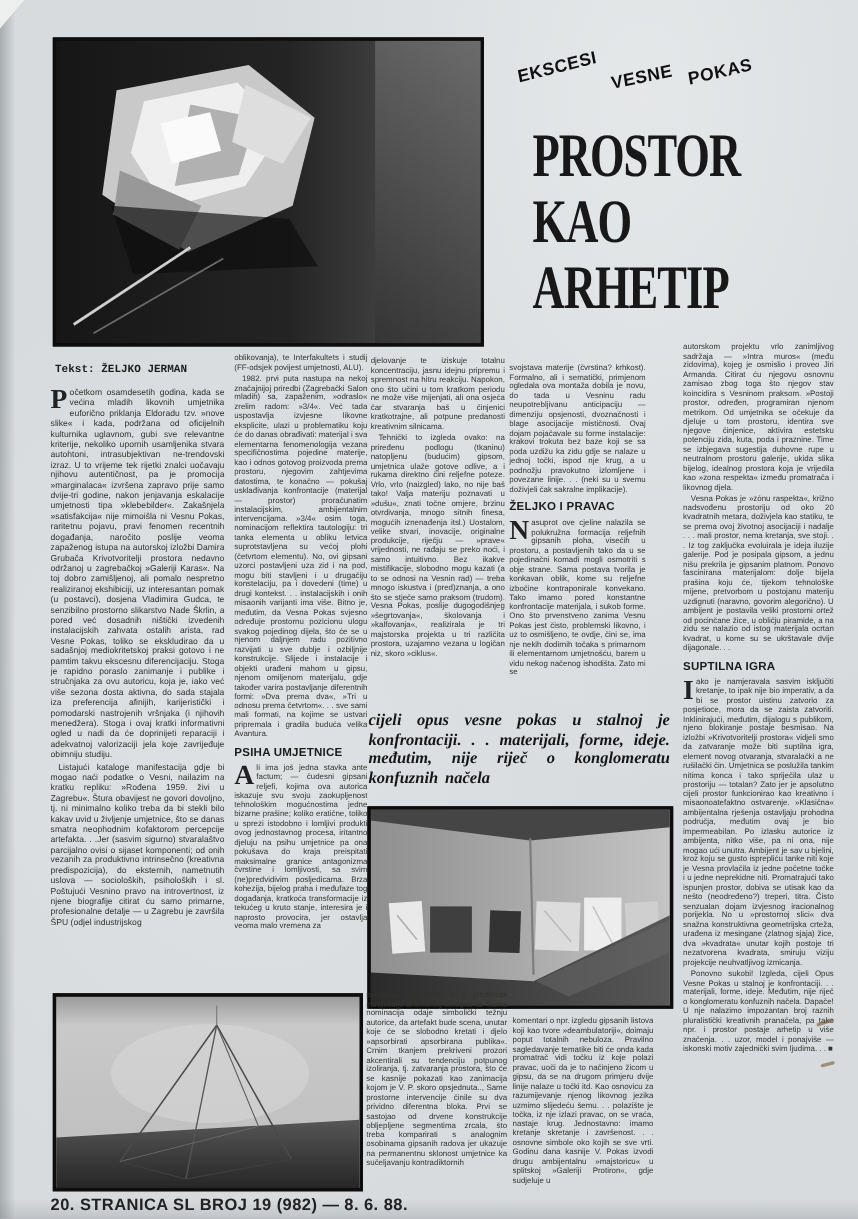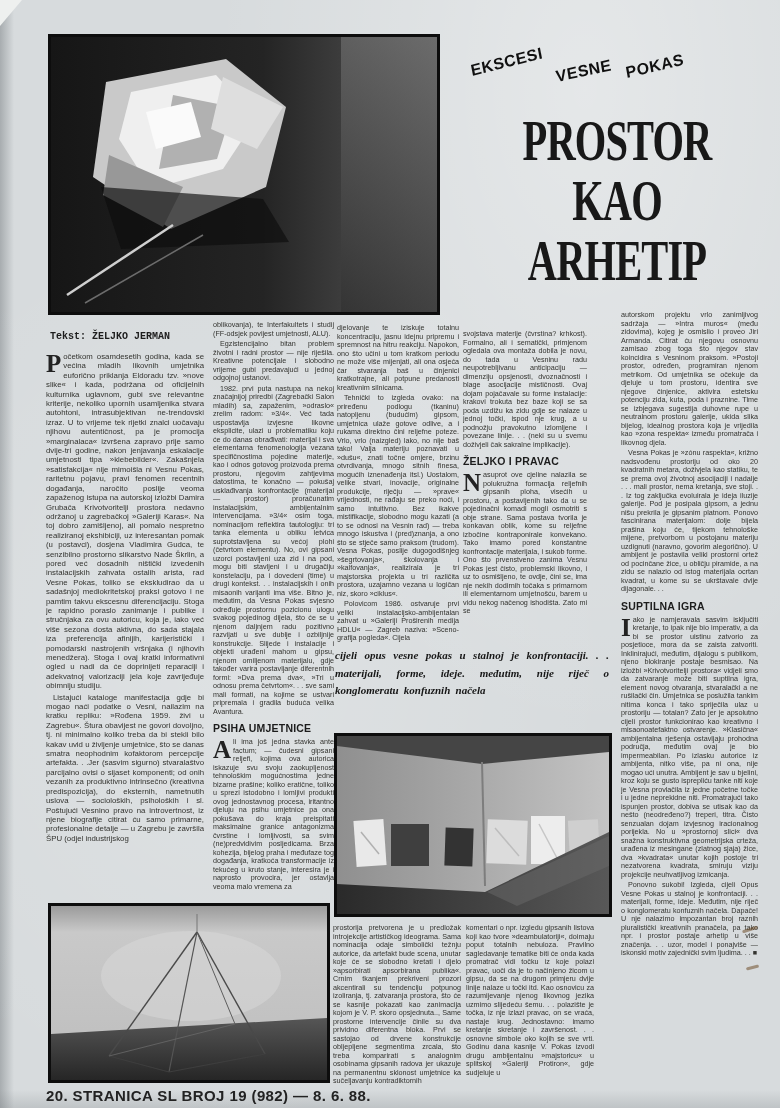--- a/index.html
+++ b/index.html
@@ -10,37 +10,37 @@
           linear-gradient(90deg, rgba(110,116,120,.45) 0, rgba(110,116,120,0) 14px),
           linear-gradient(0deg, rgba(120,126,130,.25) 0, rgba(120,126,130,0) 18px),
           #d7dbdd;
         font-family:"Liberation Sans", sans-serif;color:#2c2c2a;}
   .corner-edge{position:absolute;left:0;top:0;width:0;height:0;
         border-left:22px solid #eef0ef;border-bottom:26px solid transparent;}
   .photo{position:absolute;border:3px solid #0d0d0d;background:#111;box-sizing:border-box;}
   .photo svg{display:block;}
   .kicker-word{position:absolute;font-weight:bold;font-size:16px;letter-spacing:.5px;
         color:#101010;transform-origin:left center;white-space:nowrap;}
-  .headline{position:absolute;left:466px;top:112px;width:302px;text-align:center;}
+  .headline{position:absolute;left:466px;top:112px;width:302px;}
   .headline .hl{display:block;font-family:"Liberation Serif", serif;font-weight:bold;
         font-size:46px;line-height:60px;letter-spacing:-1px;color:#181818;
         transform:scale(.88,1.22);transform-origin:center;}
   .byline{position:absolute;left:50px;top:331px;font-size:10px;font-weight:bold;color:#1d1d1d;font-family:Liberation Mono, monospace;}
   .col{position:absolute;overflow:hidden;text-align:justify;font-size:7.2px;
         line-height:8.5px;color:#33332f;}
   .col.wide{font-size:7.8px;line-height:9.4px;}
   .para{margin:0 0 2px 0;}
   .ind{text-indent:7px;}
   .dc{float:left;font-family:"Liberation Serif", serif;font-weight:bold;
         font-size:25px;line-height:21px;padding:1px 2px 0 0;color:#222;}
   .sec{font-size:10.5px;line-height:12px;font-weight:bold;color:#1c1c1c;
         margin:6px 0 4px 0;text-align:left;letter-spacing:.2px;}
   .pullquote{position:absolute;left:335px;top:647px;width:274px;height:84px;
         font-family:"Liberation Serif", serif;font-weight:bold;font-style:italic;
-        font-size:11px;line-height:17.5px;color:#161616;text-align:justify;
+        font-size:15px;line-height:17.5px;color:#161616;text-align:justify;
         word-spacing:2.5px;overflow:hidden;}
   .footer{position:absolute;left:46px;top:1087px;font-size:15px;font-weight:bold;
         letter-spacing:.4px;color:#222;}
   .smudge{position:absolute;background:rgba(112,78,42,.55);border-radius:2px;}
 </style>
 </head>
 <body>
 
 <div class="page">
 
@@ -85,30 +85,28 @@
 
   <div class="byline">Tekst: ŽELJKO JERMAN</div>
 
   <div class="col wide" style="left:46px;top:352px;width:158px;height:552px;">
     <p class="para"><span class="dc">P</span><span>očetkom osamdesetih godina, kada se većina mladih likovnih umjetnika euforično priklanja Eldoradu tzv. »nove slike« i kada, podržana od oficijelnih kulturnika uglavnom, gubi sve relevantne kriterije, nekoliko upornih usamljenika stvara autohtoni, intrasubjektivan ne-trendovski izraz. U to vrijeme tek rijetki znalci uočavaju njihovu autentičnost, pa je promocija »marginalaca« izvršena zapravo prije samo dvije-tri godine, nakon jenjavanja eskalacije umjetnosti tipa »klebebilder«. Zakašnjela »satisfakcija« nije mimoišla ni Vesnu Pokas, raritetnu pojavu, pravi fenomen recentnih događanja, naročito poslije veoma zapaženog istupa na autorskoj izložbi Damira Grubača Krivotvoritelji prostora nedavno održanoj u zagrebačkoj »Galeriji Karas«. Na toj dobro zamišljenoj, ali pomalo nespretno realiziranoj ekshibiciji, uz interesantan pomak (u postavci), dosjena Vladimira Gudca, te senzibilno prostorno slikarstvo Nade Škrlin, a pored već dosadnih ništički izvedenih instalacijskih zahvata ostalih arista, rad Vesne Pokas, toliko se ekskludirao da u sadašnjoj mediokritetskoj praksi gotovo i ne pamtim takvu ekscesnu diferencijaciju. Stoga je rapidno poraslo zanimanje i publike i stručnjaka za ovu autoricu, koja je, iako već više sezona dosta aktivna, do sada stajala iza preferencija afinijih, karijeristički i pomodarski nastrojenih vršnjaka (i njihovih menedžera). Stoga i ovaj kratki informativni ogled u nadi da će doprinijeti reparaciji i adekvatnoj valorizaciji jela koje zavrijeđuje obimniju studiju.</span></p>
     <p class="para ind">Listajući kataloge manifestacija gdje bi mogao naći podatke o Vesni, nailazim na kratku repliku: »Rođena 1959. živi u Zagrebu«. Štura obavijest ne govori dovoljno, tj. ni minimalno koliko treba da bi stekli bilo kakav uvid u življenje umjetnice, što se danas smatra neophodnim kofaktorom percepcije artefakta. . .Jer (sasvim sigurno) stvaralaštvo parcijalno ovisi o sijaset komponenti; od onih vezanih za produktivno intrinsečno (kreativna predispozicija), do eksternih, nametnutih uslova — socioloških, psiholoških i sl. Poštujući Vesnino pravo na introvertnost, iz njene biografije citirat ću samo primarne, profesionalne detalje — u Zagrebu je završila ŠPU (odjel industrijskog</p>
   </div>
 
   <div class="col" style="left:213px;top:321px;width:121px;height:580px;">
     <p class="para">oblikovanja), te Interfakultets i studij (FF-odsjek povijest umjetnosti, ALU).</p>
-    <p class="para ind">Egzistencijalno bitan problem životni i radni prostor — nije riješila. Kreativne potencijale i slobodno vrijeme gubi predavajući u jednoj odgojnoj ustanovi.</p>
     <p class="para ind">1982. prvi puta nastupa na nekoj značajnijoj priredbi (Zagrebački Salon mladih) sa, zapaženim, »odraslo« zrelim radom: »3/4«. Već tada uspostavlja izvjesne likovne eksplicite, ulazi u problematiku koju će do danas obrađivati: materijal i sva elementarna fenomenologija vezana specifičnostima pojedine materije, kao i odnos gotovog proizvoda prema prostoru, njegovim zahtjevima datostima, te konačno — pokušaj usklađivanja konfrontacije (materijal — prostor) proračunatim instalacijskim, ambijentalnim intervencijama. »3/4« osim toga, nominacijom reflektira tautologiju: tri tanka elementa u obliku letvica suprotstavljena su većoj plohi (četvrtom elementu). No, ovi gipsani uzorci postavljeni uza zid i na pod, mogu biti stavljeni i u drugačiju konstelaciju, pa i dovedeni (time) u drugi kontekst. . . instalacijskih i onih misaonih varijanti ima više. Bitno je, međutim, da Vesna Pokas svjesno određuje prostornu pozicionu ulogu svakog pojedinog dijela, što će se u njenom daljnjem radu pozitivno razvijati u sve dublje i ozbiljnije konstrukcije. Slijede i instalacije i objekti urađeni mahom u gipsu, njenom omiljenom materijalu, gdje također varira postavljanje diferentnih formi: »Dva prema dva«, »Tri u odnosu prema četvrtom«. . . sve sami mali formati, na kojime se ustvari pripremala i gradila buduća velika Avantura.</p>
     <h3 class="sec">PSIHA UMJETNICE</h3>
     <p class="para"><span class="dc">A</span><span>li ima još jedna stavka ante factum; — čudesni gipsani reljefi, kojima ova autorica iskazuje svu svoju zaokupljenost tehnološkim mogućnostima jedne bizarne prašine; koliko eratične, toliko u sprezi istodobno i lomljivi produkti ovog jednostavnog procesa, iritantno djeluju na psihu umjetnice pa ona pokušava do kraja preispitati maksimalne granice antagonizma čvrstine i lomljivosti, sa svim (ne)predvidivim posljedicama. Brza kohezija, bijelog praha i međufaze tog događanja, kratkoća transformacije iz tekućeg u kruto stanje, interesira je i naprosto provocira, jer ostavlja veoma malo vremena za</span></p>
   </div>
 
   <div class="col" style="left:337px;top:324px;width:122px;height:320px;">
     <p class="para">djelovanje te iziskuje totalnu koncentraciju, jasnu idejnu pripremu i spremnost na hitru reakciju. Napokon, ono što učini u tom kratkom periodu ne može više mijenjati, ali ona osjeća čar stvaranja baš u činjenici kratkotrajne, ali potpune predanosti kreativnim silnicama.</p>
     <p class="para ind">Tehnički to izgleda ovako: na priređenu podlogu (tkaninu) natopljenu (budućim) gipsom, umjetnica ulaže gotove odlive, a i rukama direktno čini reljefne poteze. Vrlo, vrlo (naizgled) lako, no nije baš tako! Valja materiju poznavati u »dušu«, znati točne omjere, brzinu otvrdivanja, mnogo sitnih finesa, mogućih iznenađenja itsl.) Uostalom, velike stvari, inovacije, originalne produkcije, riječju — »prave« vrijednosti, ne rađaju se preko noći, i samo intuitivno. Bez ikakve mistifikacije, slobodno mogu kazati (a to se odnosi na Vesnin rad) — treba mnogo iskustva i (pred)znanja, a ono što se stječe samo praksom (trudom). Vesna Pokas, poslije dugogodišnjeg »šegrtovanja«, školovanja i »kalfovanja«, realizirala je tri majstorska projekta u tri različita prostora, uzajamno vezana u logičan niz, skoro »ciklus«.</p>
-    <p class="para ind">Polovicom 1986. ostvaruje prvi veliki instalacijsko-ambijentalan zahvat u »Galeriji Proširenih medija HDLU« — Zagreb naziva: »Sceno-grafija pogleda«. Cijela</p>
   </div>
 
   <div class="col" style="left:463px;top:330px;width:124px;height:316px;">
     <p class="para">svojstava materije (čvrstina? krhkost). Formalno, ali i sematički, primjenom ogledala ova montaža dobila je novu, do tada u Vesninu radu neupotrebljivanu anticipaciju — dimenziju opsjenosti, dvoznačnosti i blage asocijacije mističnosti. Ovaj dojam pojačavale su forme instalacije: krakovi trokuta bez baze koji se sa poda uzdižu ka zidu gdje se nalaze u jednoj točki, ispod nje krug, a u podnožju pravokutno izlomljene i povezane linije. . . (neki su u svemu doživjeli čak sakralne implikacije).</p>
     <h3 class="sec">ŽELJKO I PRAVAC</h3>
     <p class="para"><span class="dc">N</span><span>asuprot ove cjeline nalazila se polukružna formacija reljefnih gipsanih ploha, visećih u prostoru, a postavljenih tako da u se pojedinačni komadi mogli osmotriti s obje strane. Sama postava tvorila je konkavan oblik, kome su reljefne izbočine kontraponirale konvekano. Tako imamo pored konstantne konfrontacije materijala, i sukob forme. Ono što prvenstveno zanima Vesnu Pokas jest čisto, problemski likovno, i uz to osmišljeno, te ovdje, čini se, ima nje nekih dodirnih točaka s primarnom ili elementarnom umjetnošću, barem u vidu nekog načenog ishodišta. Zato mi se</span></p>
   </div>
 
   <div class="pullquote">cijeli opus vesne pokas u stalnoj je konfrontaciji. . .  materijali, forme, ideje. međutim, nije riječ o konglomeratu konfuznih načela</div>
 
@@ -135,21 +133,21 @@
       <rect x="194" y="80" width="34" height="48" fill="#ededed"></rect>
       <rect x="232" y="84" width="30" height="42" fill="#cfcfcf" transform="rotate(-3 247 105)"></rect>
       <line x1="24" y1="96" x2="42" y2="118" stroke="#b0b0b0" stroke-width="1.5"></line>
       <line x1="158" y1="92" x2="182" y2="120" stroke="#bdbdbd" stroke-width="1.5"></line>
       <line x1="202" y1="88" x2="220" y2="122" stroke="#c6c6c6" stroke-width="1.5"></line>
       <polygon points="0,148 148,156 272,96 272,178 0,178" fill="url(#floorG)"></polygon>
       <polygon points="150,156 272,100 272,130 180,170" fill="#6a6a6a" opacity="0.5"></polygon>
     </svg>
   </div>
 
-  <div class="col" style="left:333px;top:924px;width:128px;height:182px;">
+  <div class="col" style="left:333px;top:900px;width:128px;height:182px;">
     <p class="para">prostorija pretvorena je u predložak introjekcije artističkog ideograma. Sama nominacija odaje simbolički težnju autorice, da artefakt bude scena, unutar koje će se slobodno kretati i djelo »apsorbirati apsorbirana publika«. Crnim tkanjem prekriveni prozori akcentirali su tendenciju potpunog izoliranja, tj. zatvaranja prostora, što će se kasnije pokazati kao zanimacija kojom je V. P. skoro opsjednuta.., Same prostorne intervencije činile su dva prividno diferentna bloka. Prvi se sastojao od drvene konstrukcije obljepljene segmentima zrcala, što treba komparirati s analognim osobinama gipsanih radova jer ukazuje na permanentnu sklonost umjetnice ka sučeljavanju kontradiktornih</p>
   </div>
 
   <div class="col" style="left:466px;top:924px;width:128px;height:182px;">
     <p class="para">komentari o npr. izgledu gipsanih listova koji kao tvore »deambulatoriji«, doimaju poput totalnih nebuloza. Pravilno sagledavanje tematike biti će onda kada promatrač vidi točku iz koje polazi pravac, uoči da je to načinjeno žicom u gipsu, da se na drugom primjeru dvije linije nalaze u točki itd. Kao osnovicu za razumijevanje njenog likovnog jezika uzmimo slijedeću šemu. . . polazište je točka, iz nje izlazi pravac, on se vraća, nastaje krug. Jednostavno: imamo kretanje skretanje i završenost. . . osnovne simbole oko kojih se sve vrti. Godinu dana kasnije V. Pokas izvodi drugu ambijentalnu »majstoricu« u splitskoj »Galeriji Protiron«, gdje sudjeluje u</p>
   </div>
 
   <div class="col" style="left:621px;top:311px;width:137px;height:762px;">
     <p class="para">autorskom projektu vrlo zanimljivog sadržaja — »Intra muros« (među zidovima), kojeg je osmislio i proveo Jiri Armanda. Citirat ću njegovu osnovnu zamisao zbog toga što njegov stav koincidira s Vesninom praksom. »Postoji prostor, određen, programiran njenom metrikom. Od umjetnika se očekuje da djeluje u tom prostoru, identira sve njegove činjenice, aktivira estetsku potenciju zida, kuta, poda i praznine. Time se izbjegava sugestija duhovne rupe u neutralnom prostoru galerije, ukida slika bijelog, idealnog prostora koja je vrijedila kao »zona respekta« između promatrača i likovnog djela.</p>
     <p class="para ind">Vesna Pokas je »zónu raspekta«, križno nadsvođenu prostoriju od oko 20 kvadratnih metara, doživjela kao statiku, te se prema ovoj životnoj asocijaciji i nadalje . . . mali prostor, nema kretanja, sve stoji. . . Iz tog zaključka evoluirala je ideja iluzije galerije. Pod je posipala gipsom, a jednu nišu prekrila je gipsanim platnom. Ponovo fascinirana materijalom: dolje bijela prašina koju će, tijekom tehnološke mijene, pretvorbom u postojanu materiju uzdignuti (naravno, govorim alegorično). U ambijent je postavila veliki prostorni ortež od pocinčane žice, u obličju piramide, a na zidu se nalazio od istog materijala ocrtan kvadrat, u kome su se ukrštavale dvije dijagonale. . .</p>

